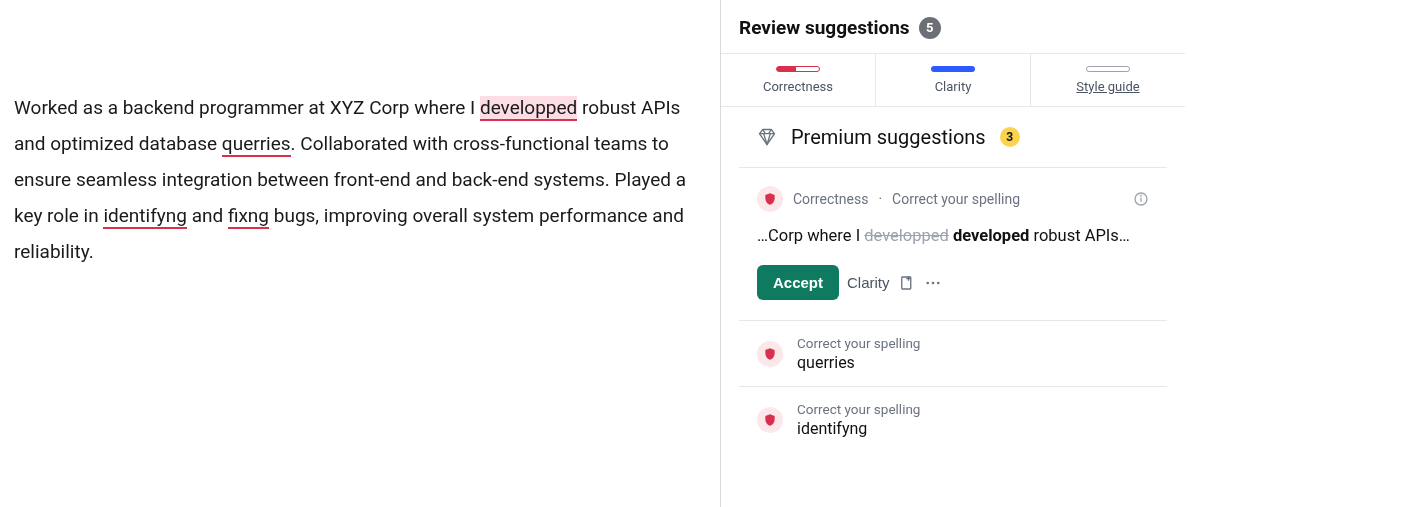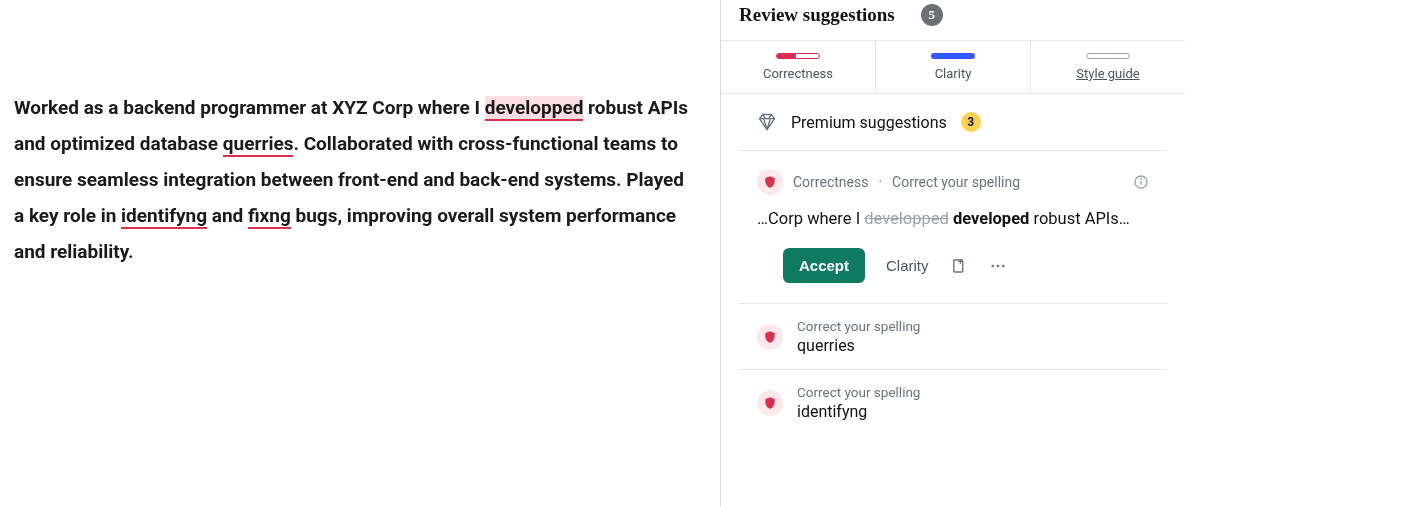--- a/index.html
+++ b/index.html
@@ -12,41 +12,40 @@
     background: #fff;
   }
   .editor {
     flex: 1;
     padding: 90px 14px 14px 14px;
     font-size: 19px;
     line-height: 1.9;
     color: #1a1a1a;
     max-width: 720px;
   }
-  .editor p { max-width: 680px; font-weight: bold; }
+  .editor p { max-width: 680px; }
   .err {
     border-bottom: 2px solid #d9304e;
     padding-bottom: 0;
   }
   .err.active {
     background: #fbdde3;
   }
   .sidebar {
     width: 465px;
     border-left: 1px solid #d8dadd;
     display: flex;
     flex-direction: column;
     overflow: hidden;
   }
   .sidebar-header {
     display: flex;
     align-items: center;
-    gap: 26px;
-    padding: 4px 18px 14px 18px;
-    font-family: Liberation Serif, serif;
+    gap: 9px;
+    padding: 16px 18px 14px 18px;
   }
   .sidebar-header h2 {
     font-size: 19px;
     font-weight: 700;
     color: #111;
   }
   .count-badge {
     background: #6b6f76;
     color: #fff;
     border-radius: 50%;
@@ -99,21 +98,21 @@
   }
   .premium-row {
     display: flex;
     align-items: center;
     gap: 14px;
     padding: 18px 18px;
     border-bottom: 1px solid #e5e7eb;
     margin: 0 18px;
   }
   .premium-row .label {
-    font-size: 16px;
+    font-size: 20px;
     color: #111;
   }
   .diamond-icon {
     width: 20px; height: 20px;
     color: #6b7280;
   }
   .chip {
     background: #fcd34d;
     color: #111;
     border-radius: 10px;
@@ -151,22 +150,21 @@
   .snippet {
     font-size: 16.5px;
     color: #111;
     margin-bottom: 20px;
   }
   .strike { text-decoration: line-through; color: #9ca3af; }
   .bold { font-weight: 700; }
   .actions {
     display: flex;
     align-items: center;
-    gap: 21px;
-    margin-left: 26px;
+    gap: 8px;
   }
   .btn-accept {
     background: #0e7a5f;
     color: #fff;
     border: none;
     border-radius: 6px;
     padding: 9px 16px;
     font-size: 15px;
     font-weight: 600;
     cursor: pointer;

